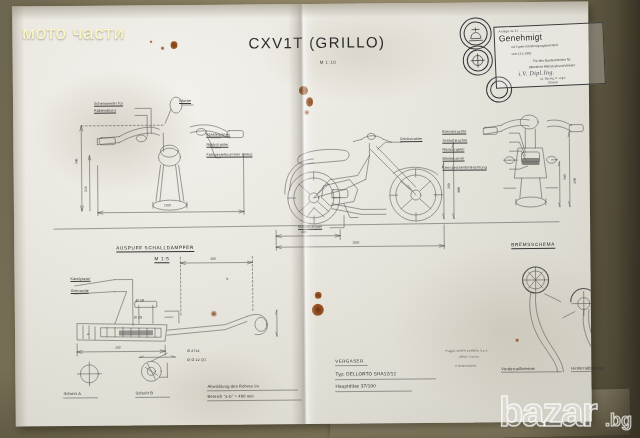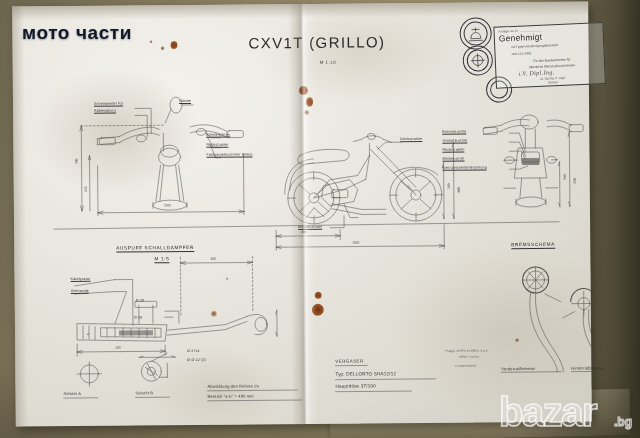--- a/index.html
+++ b/index.html
@@ -119,34 +119,34 @@
   .stamp-box .s7{position:absolute;left:10px;top:56px;font-size:2.7px;color:#3d3d3d;text-align:center;width:92px;}
   .seal{
     position:absolute;border:1.3px solid #33333a;border-radius:50%;
     color:#33333a;
   }
   .seal-in{position:absolute;inset:3px;border:.7px solid #33333a;border-radius:50%;}
 
   
   .wm-moto{
     position:absolute;left:22px;top:22px;
-    font-size:19px;font-weight:bold;color:#0f172a;letter-spacing:.6px;
+    font-size:19px;font-weight:normal;color:#fef9c3;letter-spacing:.6px;
     text-shadow:0 1px 2px rgba(0,0,0,.35);
     font-family:"Liberation Sans", sans-serif;
   }
   .wm-bazar{
     position:absolute;right:8px;bottom:6px;
     font-size:40px;font-weight:bold;letter-spacing:-1.5px;
     color:rgba(255,255,255,.18);
     -webkit-text-stroke:1.6px rgba(255,255,255,.75);
     font-family:"Liberation Sans", sans-serif;line-height:1;
   }
   .wm-bazar .tld{
-    font-size:12px;-webkit-text-stroke:1.1px rgba(255,255,255,.7);
-    letter-spacing:0;margin-left:18px;
+    font-size:18px;-webkit-text-stroke:1.1px rgba(255,255,255,.7);
+    letter-spacing:0;margin-left:9px;
   }
   svg{display:block;}
 </style>
 </head>
 <body>
 
 <div id="stage">
 
   <div class="backdrop"></div>
   <div class="sheet2"></div>

